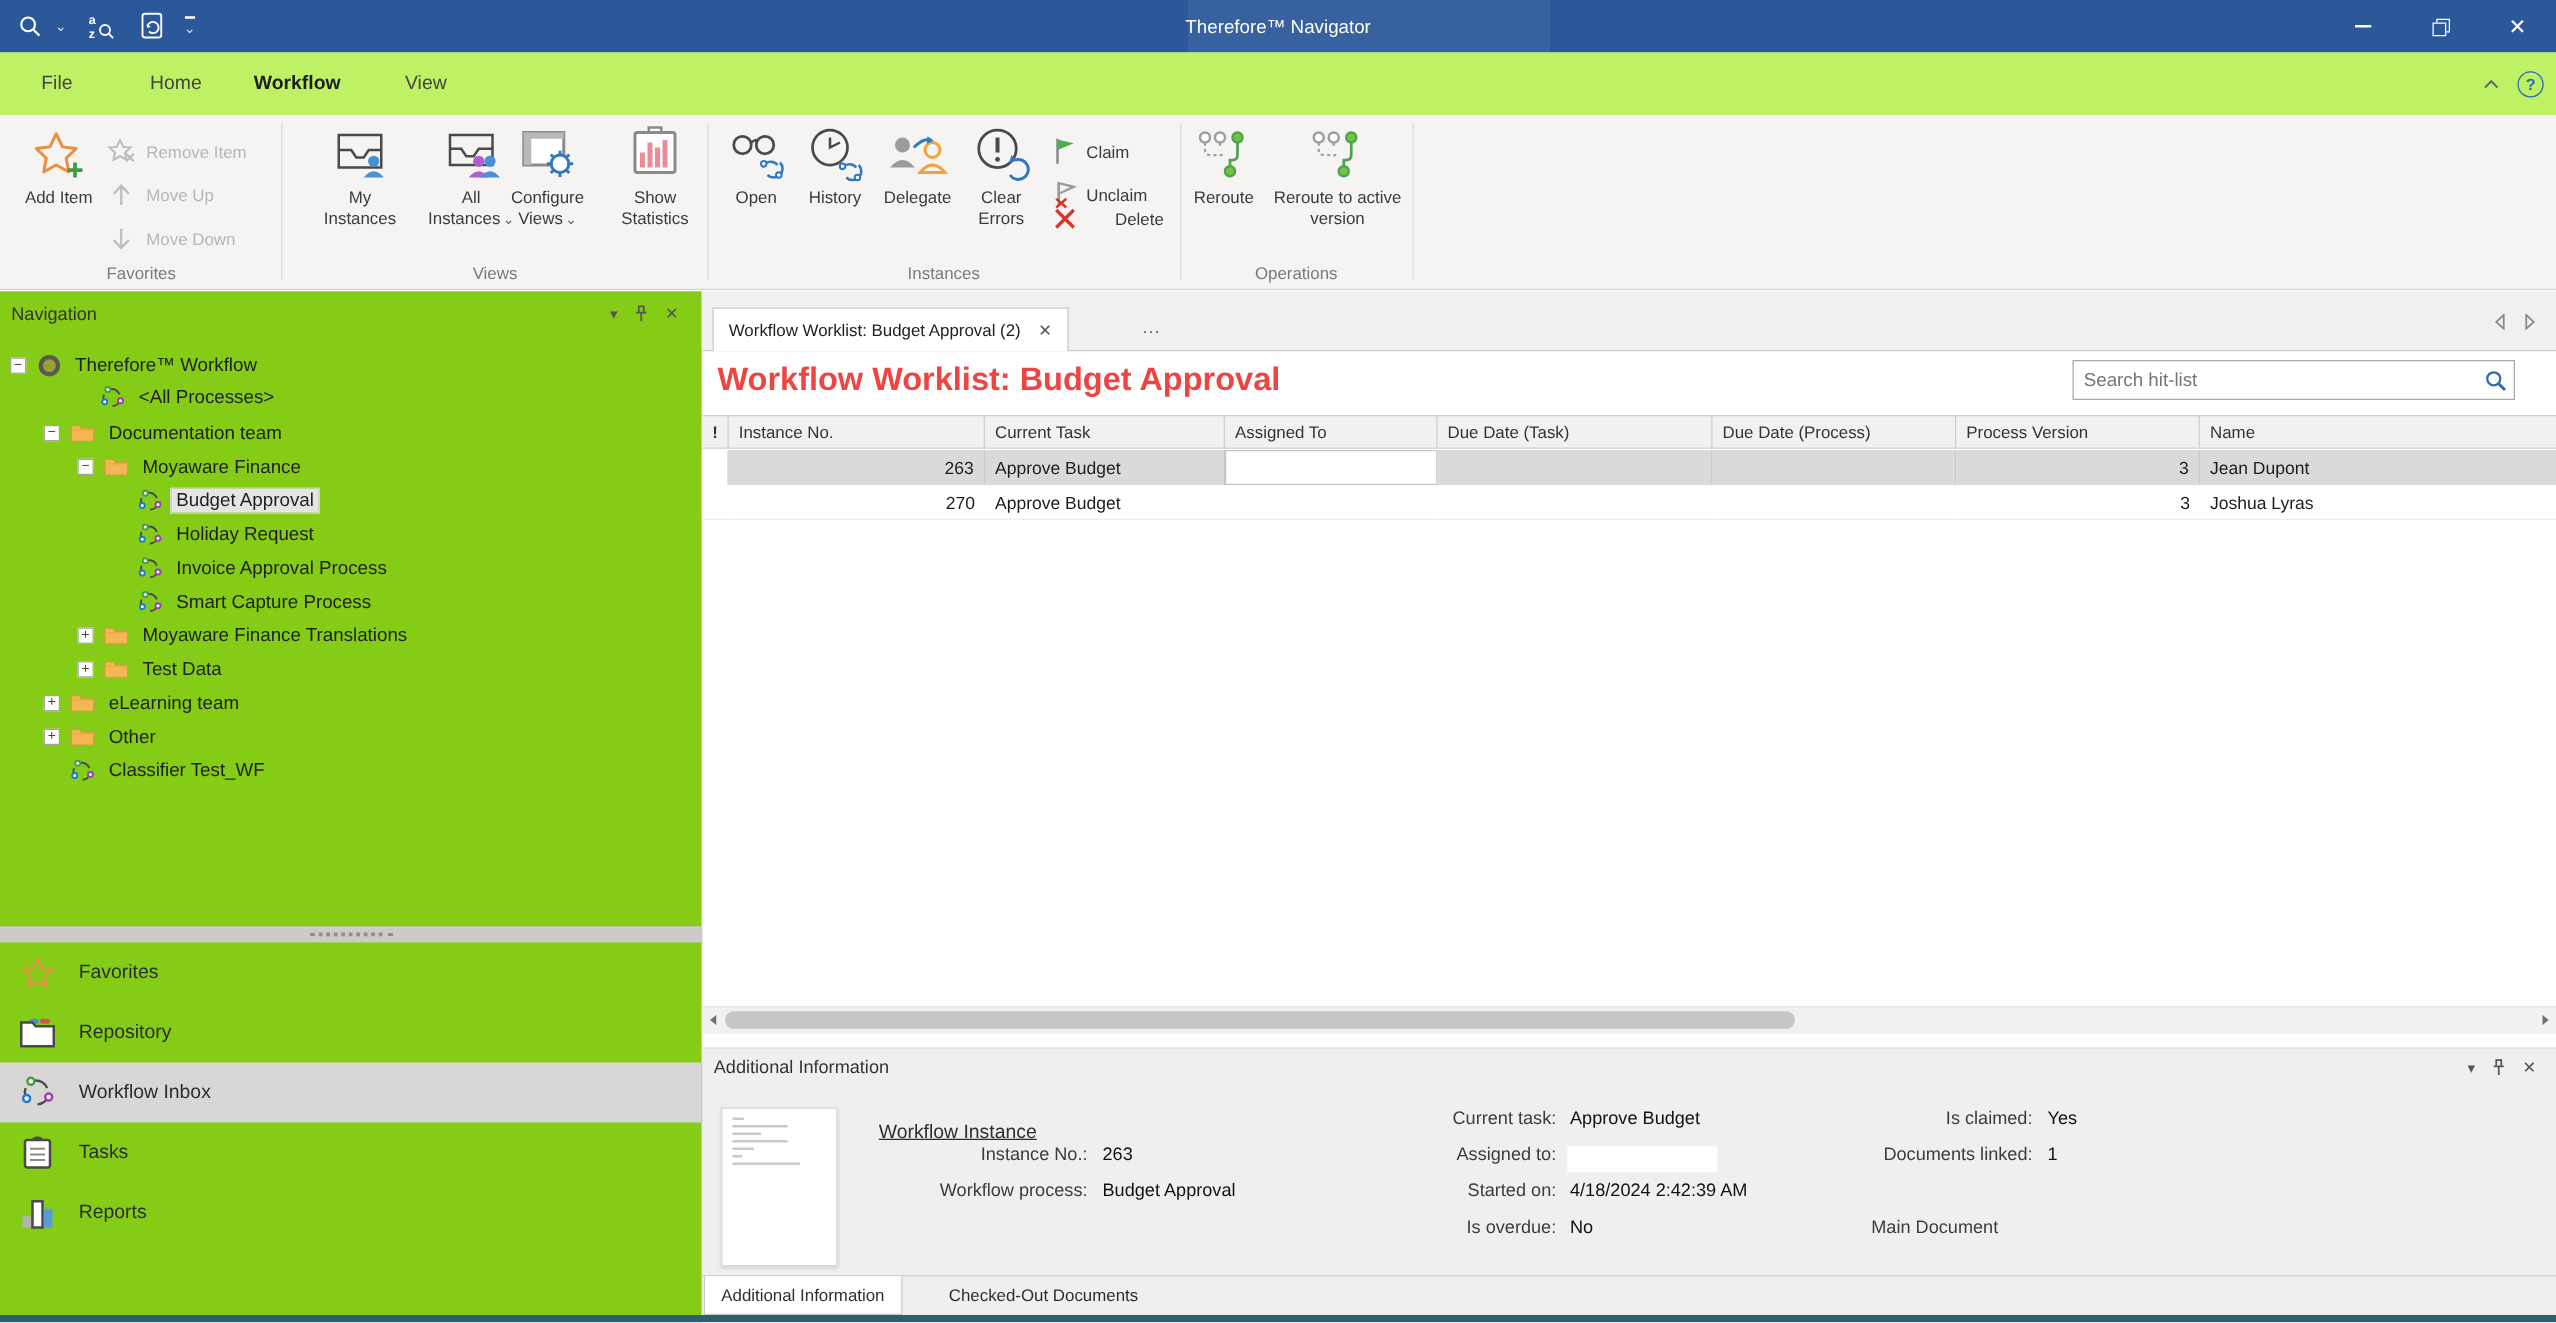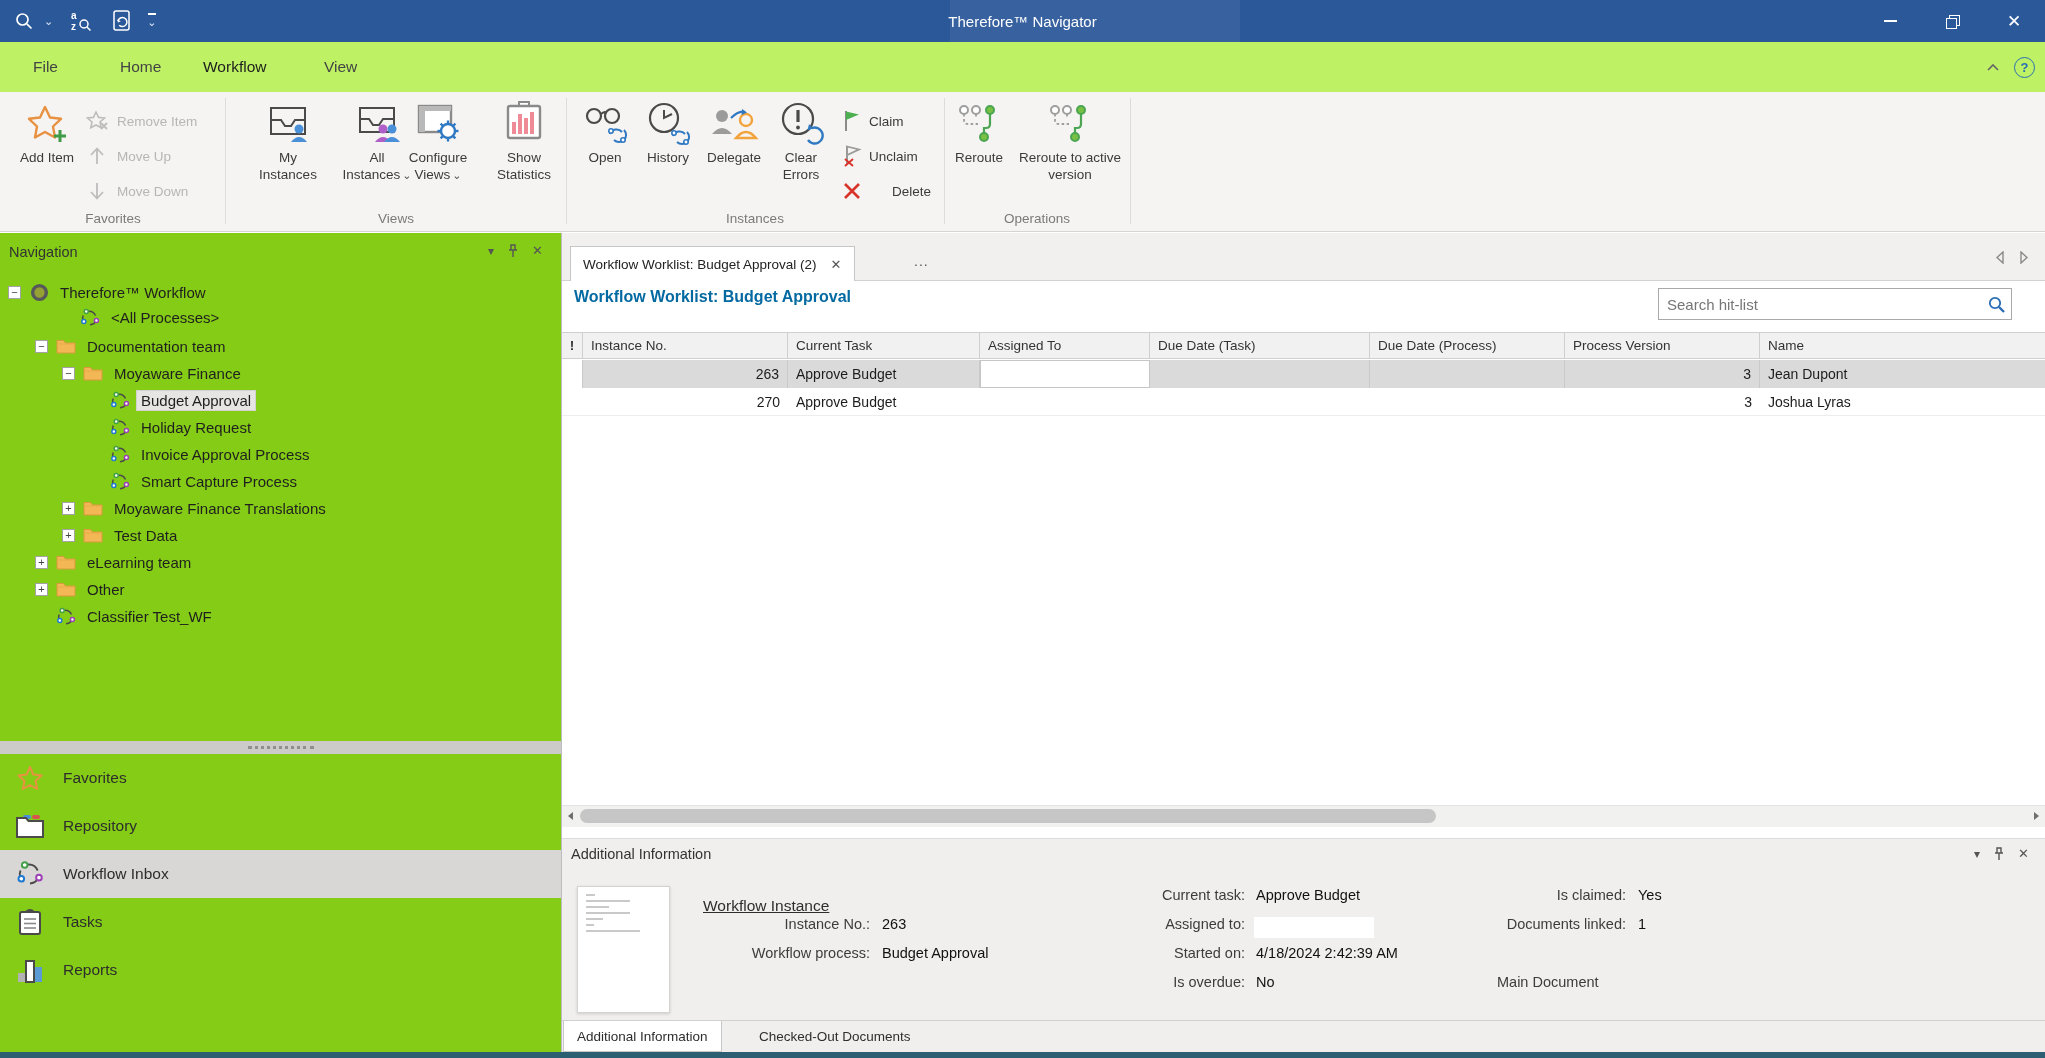--- a/index.html
+++ b/index.html
@@ -18,21 +18,21 @@
   .min-glyph{width:13px;height:2px;background:#fff;}
   .restore-glyph{position:relative;width:13px;height:13px;}
   .restore-glyph .r1{position:absolute;left:3px;top:0;width:9px;height:9px;border:1.3px solid #fff;}
   .restore-glyph .r2{position:absolute;left:0;top:3px;width:9px;height:9px;border:1.3px solid #fff;background:#2b5899;}
   .close-glyph{color:#fff;font-size:17px;line-height:1;}
   .tb-caret{color:#dfe8f4;font-size:11px;}
 
   
   .menubar{position:absolute;left:0;top:42px;width:2045px;height:50px;background:#bef264;}
   .menu-item{position:absolute;top:0;height:50px;display:flex;align-items:center;font-size:15.5px;color:#444;}
-  .menu-item.active{font-weight:normal;color:#1d1d1d;}
+  .menu-item.active{font-weight:bold;color:#1d1d1d;}
   .menu-underline{position:absolute;left:201px;top:86px;width:86px;height:3px;background:#2a66ad;}
   .menu-right{position:absolute;right:10px;top:0;height:50px;display:flex;align-items:center;gap:14px;}
   .help-circle{width:19px;height:19px;border:1.7px solid #2a6db5;border-radius:50%;color:#2a6db5;
                font-weight:bold;font-size:13px;display:flex;align-items:center;justify-content:center;}
 
   
   .ribbon{position:absolute;left:0;top:92px;width:2045px;height:140px;background:#f5f4f2;border-bottom:1px solid #d4d4d4;box-sizing:border-box;}
   .rsep{position:absolute;top:6px;width:1px;height:126px;background:#dcdcdc;}
   .rgroup-label{position:absolute;bottom:5px;text-align:center;font-size:13.5px;color:#7a7a7a;}
   .rbtn-lg{position:absolute;top:6px;text-align:center;font-size:13.5px;color:#3b3b3b;line-height:17px;}
@@ -64,21 +64,21 @@
   .sicon{width:32px;display:flex;justify-content:center;}
 
   
   .content{position:absolute;left:562px;top:233px;width:1483px;height:605px;background:#fff;}
   .tabstrip{position:absolute;left:0;top:0;width:1483px;height:48px;background:#f1f0ee;border-bottom:1px solid #d2d2d2;box-sizing:border-box;}
   .tab-active{position:absolute;left:8px;top:13px;height:35px;background:#fff;border:1px solid #c6c6c6;border-bottom:none;
               display:flex;align-items:center;gap:14px;padding:0 12px;font-size:13.5px;color:#222;box-sizing:border-box;}
   .tab-close{color:#555;font-size:13px;}
   .tab-overflow{position:absolute;left:352px;top:20px;color:#555;font-size:14px;letter-spacing:1px;}
   .strip-arrows{position:absolute;right:16px;top:18px;display:flex;gap:16px;}
-  .page-title{position:absolute;left:12px;top:55px;font-size:16px;font-weight:bold;color:#0369a1;}
+  .page-title{position:absolute;left:12px;top:55px;font-size:26px;font-weight:bold;color:#ef4444;}
   .searchbox{position:absolute;left:1096px;top:55px;width:354px;height:32px;border:1px solid #a9a9a9;background:#fff;
              display:flex;align-items:center;box-sizing:border-box;}
   .searchbox input{flex:1;border:none;outline:none;font-size:15px;color:#333;padding:0 8px;
                    font-family:"Liberation Sans",sans-serif;background:transparent;}
   .searchbox input::placeholder{color:#767676;}
   .search-mag{width:30px;display:flex;justify-content:center;}
 
   
   .grid-row{position:absolute;left:0;display:flex;width:1483px;box-sizing:border-box;}
   .thead{top:99px;height:27px;background:#f1f1f1;border-top:1px solid #cfcfcf;border-bottom:1px solid #cfcfcf;}
@@ -360,21 +360,21 @@
     <div class="rbtn-sm" style="left:842px;top:49px;">
       <span>
         <svg width="20" height="24" viewBox="0 0 20 24">
           <line x1="5" y1="2" x2="5" y2="20" stroke="#9a9a9a" stroke-width="2"></line>
           <path d="M5 2.5 L17 5.5 L5 11 Z" fill="none" stroke="#9a9a9a" stroke-width="1.8"></path>
           <path d="M3 15 L11 22 M11 15 L3 22" stroke="#d9342b" stroke-width="1.9"></path>
         </svg>
       </span>
       <span>Unclaim</span>
     </div>
-    <div class="rbtn-sm" style="left:842px;top:84px;gap:30px;">
+    <div class="rbtn-sm" style="left:842px;top:68px;gap:30px;">
       <span>
         <svg width="20" height="20" viewBox="0 0 20 20">
             <path d="M3 3 L17 17 M17 3 L3 17" stroke="#d9342b" stroke-width="2.6"></path>
           </svg>
       </span>
       <span>Delete</span>
     </div>
     <div class="rgroup-label" style="left:567px;width:376px;">Instances</div>
 
     <div class="rbtn-lg" style="left:948px;width:62px;">

